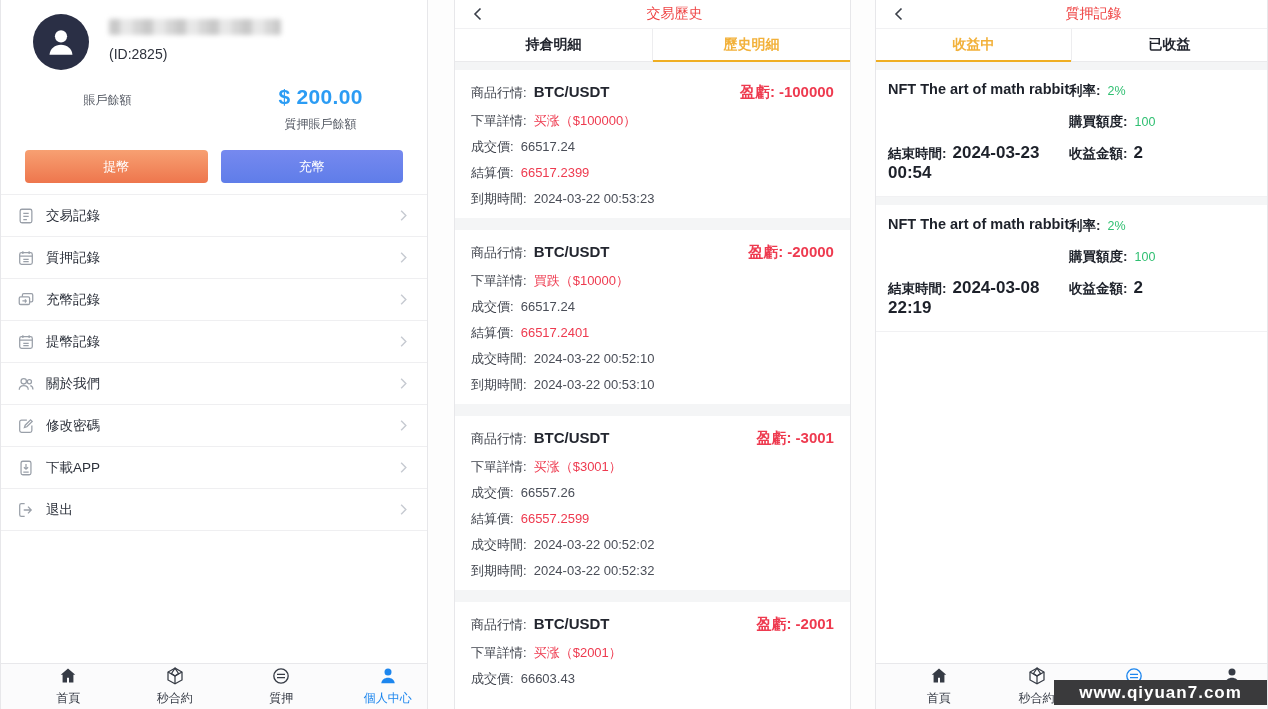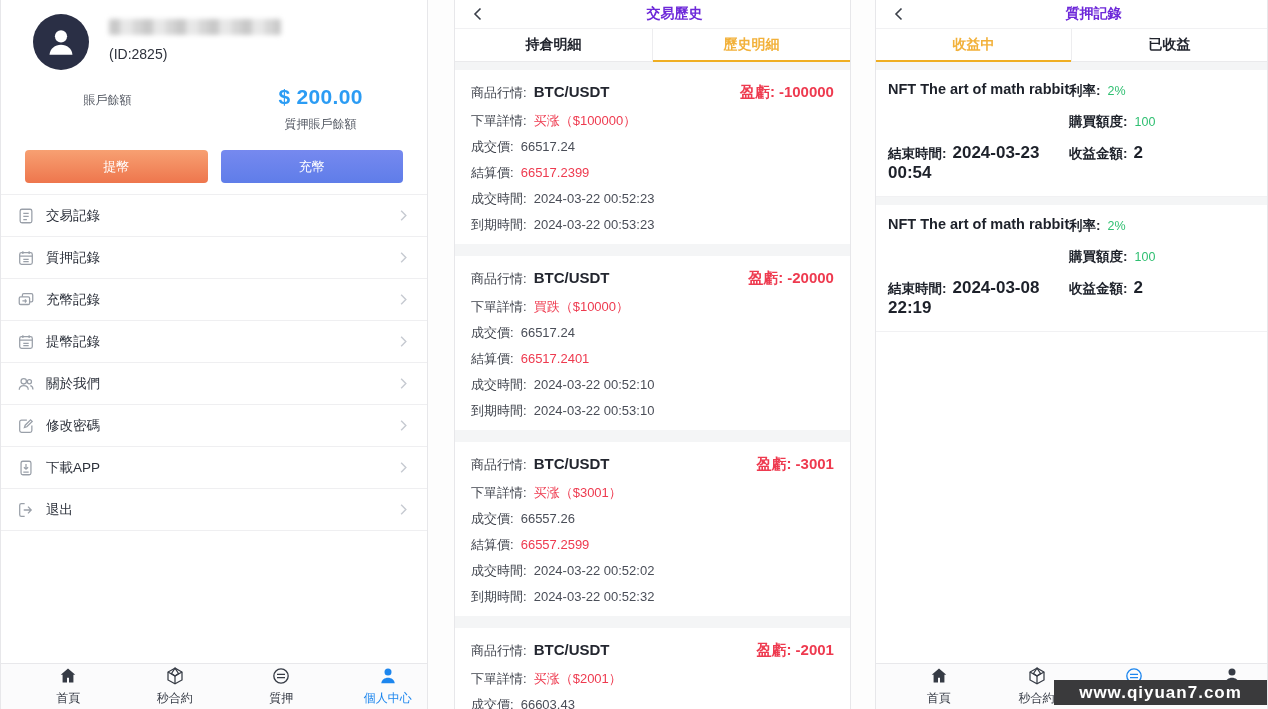--- a/index.html
+++ b/index.html
@@ -47,21 +47,21 @@
     border-top:1px solid #e8e8eb; display:flex; z-index:2; }
   .nav-item { flex:1; display:flex; flex-direction:column; align-items:center; justify-content:center;
     gap:4px; color:#363b45; cursor:pointer;padding-left:28px; }
   .nav-item .nicon { width:20px; height:20px; display:flex; }
   .nav-item .nicon svg { width:20px; height:20px; }
   .nav-item .nlabel { font-size:12px; }
   .nav-item.active { color:#1d86ee; }
 
   
   .pheader { height:28px; display:flex; align-items:center; justify-content:center; position:relative; }
-  .ptitle { font-size:14px; font-weight:bold; color:#6d28d9;margin-left:44px; }
+  .ptitle { font-size:14px; font-weight:normal; color:#ef4444;margin-left:44px; }
   .back-btn { position:absolute; left:14px; top:5px; width:18px; height:18px; color:#3a3f49; cursor:pointer; }
   .back-btn svg { width:18px; height:18px; }
   .tabs { display:flex; height:34px; border-top:1px solid #f1f1f3; border-bottom:1px solid #eaeaec; }
   .tab { flex:1; display:flex; align-items:center; justify-content:center; font-size:14px;
     font-weight:bold; color:#22252e; position:relative; cursor:pointer; }
   .tab + .tab { border-left:1px solid #ededef; }
   .tab.active { color:#f2b13a; }
   .tab.active::after { content:""; position:absolute; left:0; right:0; bottom:-1px; height:2px; background:#efae23; }
   .list-sep { height:8px; background:#f4f5f6; }
 
@@ -294,21 +294,20 @@
     <div class="list-sep"></div>
     <div id="trade-list">
         <section class="trade-record">
           <div class="tr-top">
             <div><span class="tr-lab">商品行情:</span><span class="tr-pair">BTC/USDT</span></div>
             <div class="tr-pnl"><span class="tr-pnl-lab">盈虧:</span><span>-100000</span></div>
           </div>
           <div class="tr-row"><span class="tr-lab">下單詳情:</span><span class="tr-val red">买涨（$100000）</span></div>
           <div class="tr-row"><span class="tr-lab">成交價:</span><span class="tr-val">66517.24</span></div>
           <div class="tr-row"><span class="tr-lab">結算價:</span><span class="tr-val red">66517.2399</span></div>
-          <div class="tr-row"><span class="tr-lab">成交時間:</span><span class="tr-val">2024-03-22 00:52:23</span></div>
           <div class="tr-row"><span class="tr-lab">到期時間:</span><span class="tr-val">2024-03-22 00:53:23</span></div>
         </section>
         <div class="trade-sep"></div>
         <section class="trade-record">
           <div class="tr-top">
             <div><span class="tr-lab">商品行情:</span><span class="tr-pair">BTC/USDT</span></div>
             <div class="tr-pnl"><span class="tr-pnl-lab">盈虧:</span><span>-20000</span></div>
           </div>
           <div class="tr-row"><span class="tr-lab">下單詳情:</span><span class="tr-val red">買跌（$10000）</span></div>
           <div class="tr-row"><span class="tr-lab">成交價:</span><span class="tr-val">66517.24</span></div>

